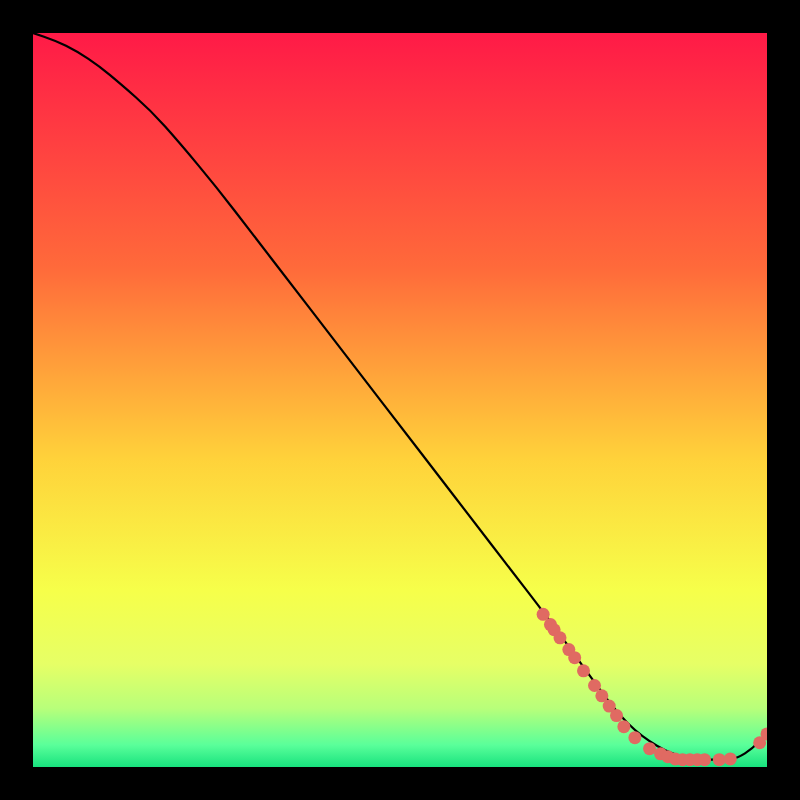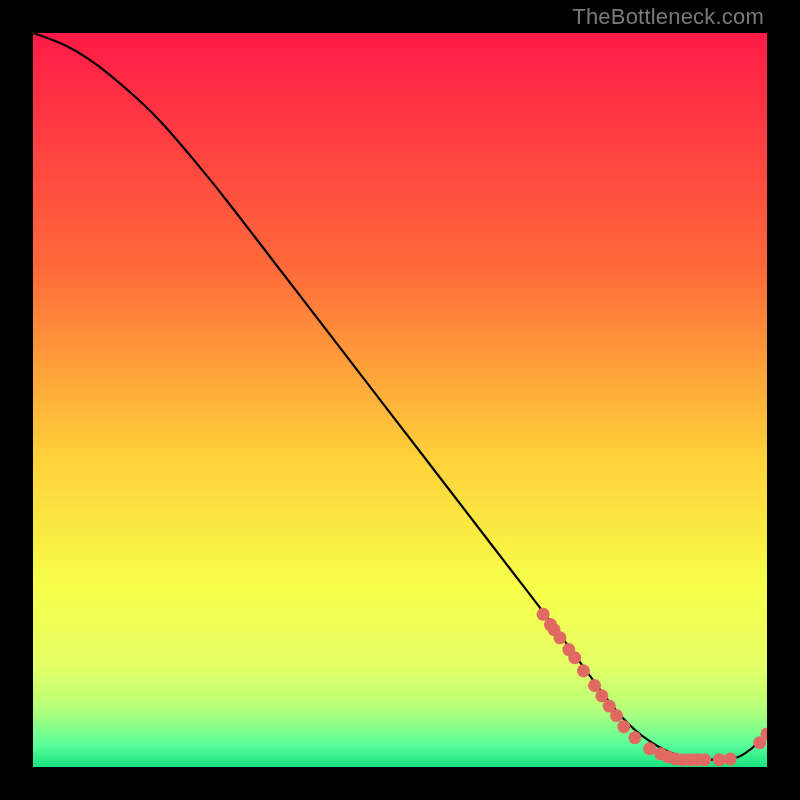--- a/index.html
+++ b/index.html
@@ -37,21 +37,20 @@
   }
   svg {
     display: block;
   }
 </style>
 </head>
 <body>
 
 <div class="stage">
 
-  <div class="watermark">TheBottleneck.com</div>
 
   <div class="plot">
     <svg id="chart-svg" viewBox="0 0 734 734" width="734" height="734">
       <defs>
         <linearGradient id="bg-grad" x1="0" y1="0" x2="0" y2="1">
           <stop id="g0" offset="0%" stop-color="#ff1a47"></stop>
           <stop id="g1" offset="32%" stop-color="#ff6a3a"></stop>
           <stop id="g2" offset="58%" stop-color="#ffd23a"></stop>
           <stop id="g3" offset="76%" stop-color="#f6ff4a"></stop>
           <stop id="g4" offset="86%" stop-color="#e6ff66"></stop>

